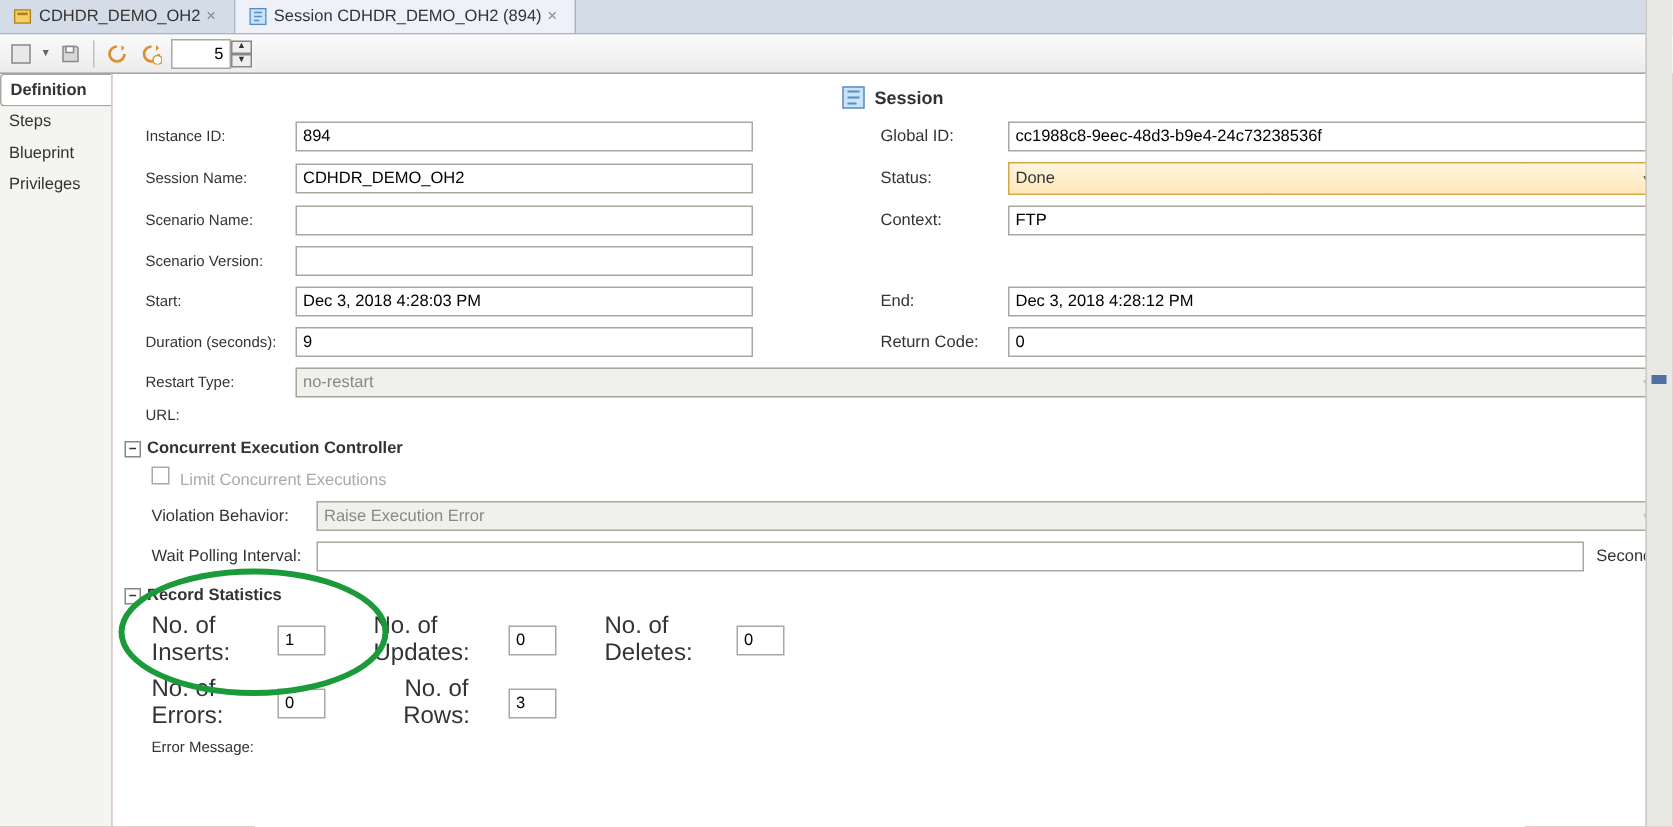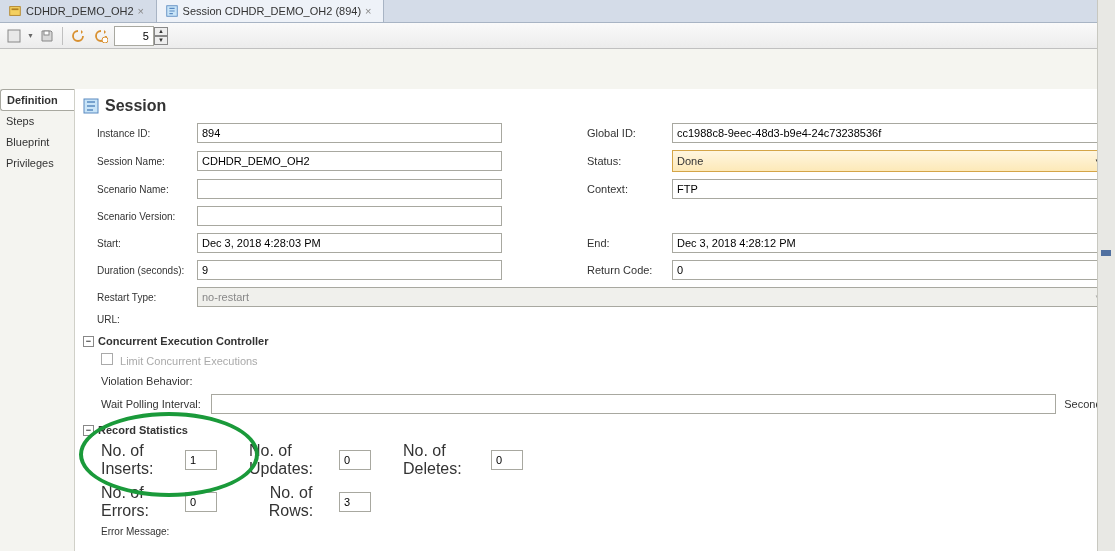--- a/index.html
+++ b/index.html
@@ -14,29 +14,29 @@
     .tab-close { width: 10px; height: 10px; color: #888; cursor: pointer; font-size: 11px; line-height: 10px; }
     
     .toolbar { display: flex; align-items: center; height: 26px; background: linear-gradient(#fafafa, #ececec); border-bottom: 1px solid #c0c0c0; padding: 0 4px; gap: 3px; }
     .toolbar-btn { width: 20px; height: 20px; border: 1px solid transparent; display: flex; align-items: center; justify-content: center; cursor: pointer; }
     .toolbar-sep { width: 1px; height: 18px; background: #c0c0c0; margin: 0 2px; }
     .spinner { display: flex; align-items: center; }
     .spinner-input { width: 40px; height: 18px; border: 1px solid #888; text-align: right; padding-right: 3px; font-size: 11px; }
     .spinner-btns { display: flex; flex-direction: column; }
     .spinner-btn { width: 14px; height: 9px; border: 1px solid #888; background: #eee; display: flex; align-items: center; justify-content: center; font-size: 6px; cursor: pointer; }
     
-    .main { flex: 1; display: flex; background: #7f1d1d; overflow: hidden; margin-top: 40px; }
+    .main { flex: 1; display: flex; background: #7f1d1d; overflow: hidden; }
     
     .side-tabs { width: 75px; background: #f4f4f0; border-right: 1px solid #d0d0c8; }
     .side-tab { padding: 4px 6px; font-size: 11px; cursor: pointer; border-bottom: 1px solid transparent; }
     .side-tab.active { background: #fff; border: 1px solid #a8a8a0; border-right: none; font-weight: bold; border-radius: 3px 0 0 3px; }
     
     .content { flex: 1; background: #fff; padding: 4px 8px 8px 8px; overflow-y: auto; position: relative; }
     
-    .header { display: flex; align-items: center; gap: 6px; padding: 4px 0 8px 0; font-size: 16px; font-weight: bold; }
+    .header { display: flex; align-items: center; gap: 6px; padding: 4px 0 8px 0; font-size: 12px; font-weight: bold; justify-content: center; }
     .header-icon { width: 16px; height: 16px; }
     
     .form-area { padding-left: 14px; }
     .form-row { display: flex; align-items: center; margin-bottom: 7px; }
     .form-label { width: 100px; font-size: 10px; padding-right: 6px; }
     .form-label-wide { width: 110px; font-size: 11px; padding-right: 6px; }
     .left-col { display: flex; align-items: center; width: 490px; }
     .right-col { display: flex; align-items: center; flex: 1; }
     .right-label { width: 85px; font-size: 11px; padding-right: 6px; }
     
@@ -230,20 +230,24 @@
           <span class="collapse-btn">−</span>
           <span>Concurrent Execution Controller</span>
         </div>
         <div class="section-body">
           <div style="margin-bottom:8px;">
             <span class="checkbox"></span>
             <span class="disabled-text">Limit Concurrent Executions</span>
           </div>
           <div class="form-row">
             <span class="form-label-wide">Violation Behavior:</span>
+            <div class="readonly-field field-full" style="position:relative;">
+              <span>Raise Execution Error</span>
+              <span style="position:absolute;right:4px;font-size:8px;color:#aaa;">▼</span>
+            </div>
           </div>
           <div class="form-row">
             <span class="form-label-wide">Wait Polling Interval:</span>
             <input type="text" class="field-full" value="" style="">
             <span style="margin-left:8px;">Seconds</span>
           </div>
         </div>
       </div>
 
       <div class="section" style="position:relative;">

